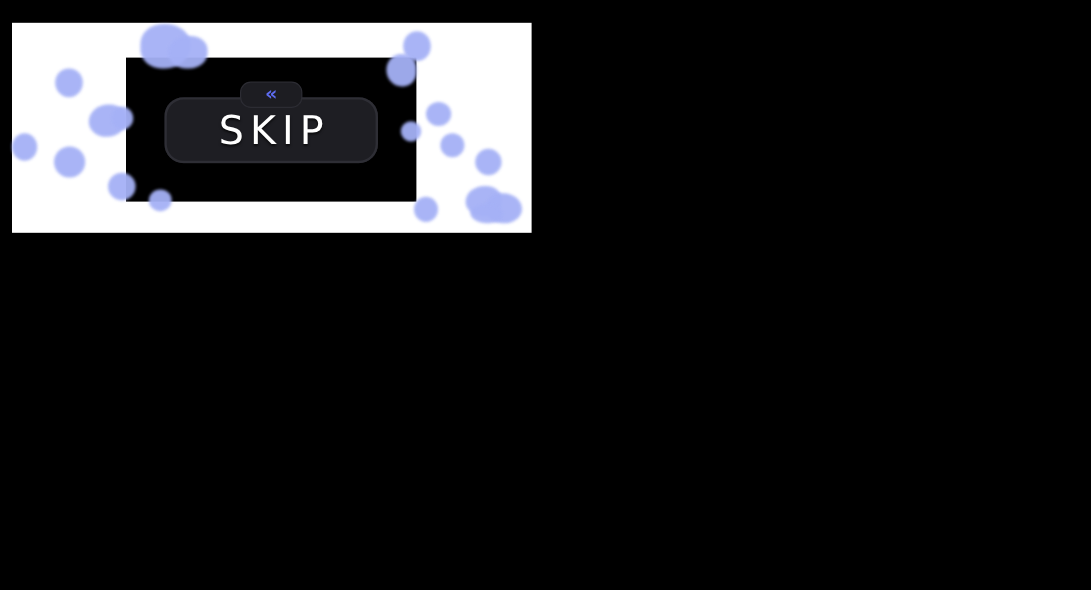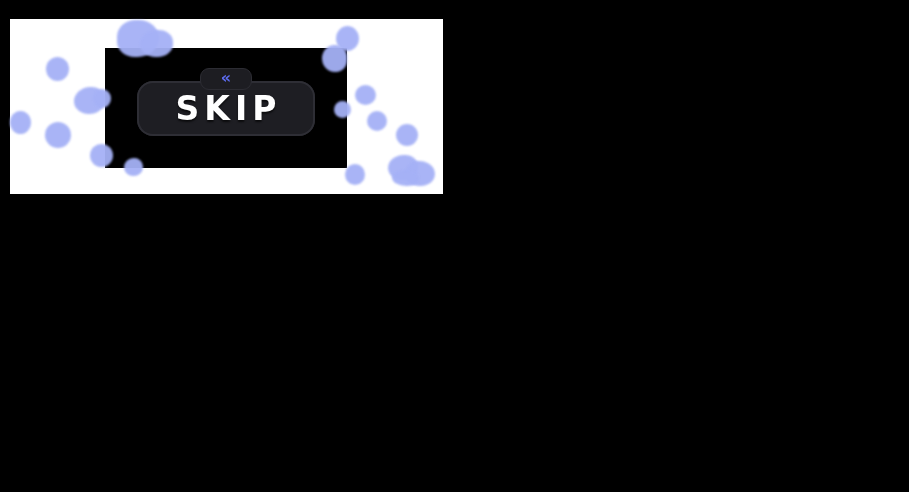--- a/index.html
+++ b/index.html
@@ -62,21 +62,21 @@
     box-shadow: inset 0 0 0 2px #2e2e35, 0 4px 8px rgba(0,0,0,0.55);
     display: flex;
     align-items: center;
     justify-content: center;
     z-index: 2;
     cursor: pointer;
   }
   .skip-label {
     color: #ffffff;
     font-size: 33px;
-    font-weight: 700;
+    font-weight: 400;
     letter-spacing: 5px;
     padding-left: 5px; 
     text-shadow: 0 2px 2px rgba(0,0,0,0.65);
     user-select: none;
   }
   .ink-layer {
     position: absolute;
     left: 0; top: 0;
     width: 909px; height: 492px;
     pointer-events: none;

